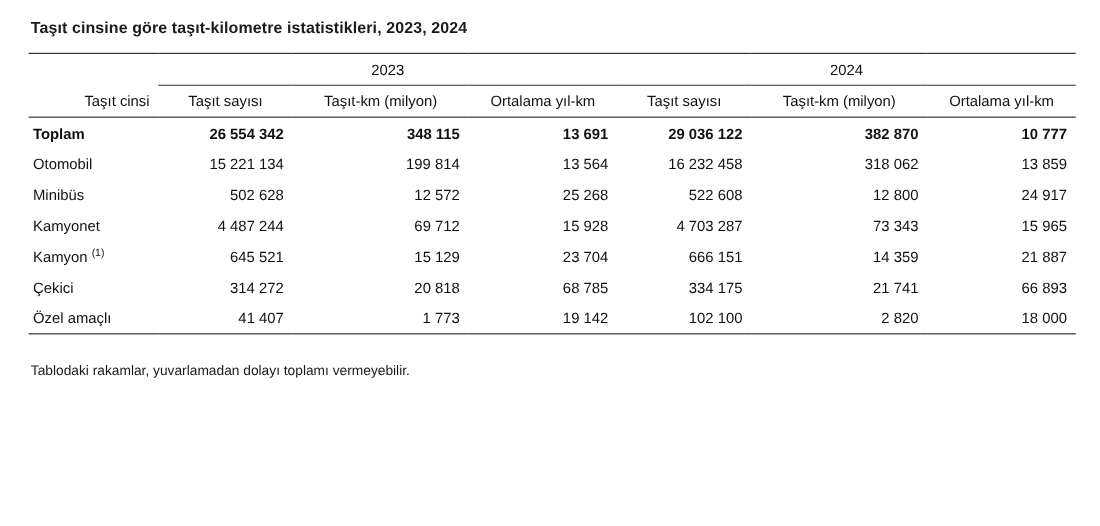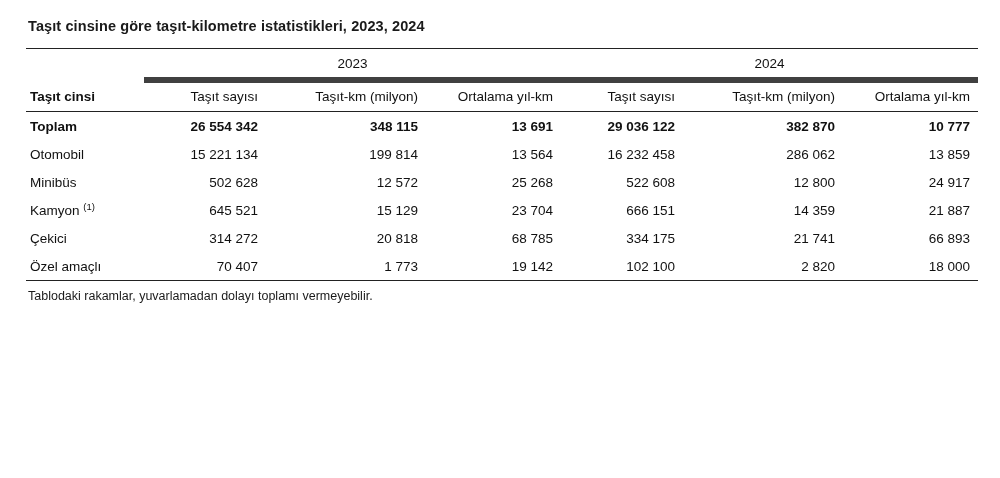--- a/index.html
+++ b/index.html
@@ -43,38 +43,36 @@
     border-top: 1.4px solid #222;
   }
   .yeargroup {
     text-align: center;
     font-weight: normal;
     font-size: 13.5px;
     padding: 7px 0 6px 0;
     color: #111;
   }
   .yeargroup.has-underline {
-    border-bottom: 6px solid #404040;
+    border-bottom: 1px solid #404040;
     margin-top: 19px;
   }
   .spacer-cell {
     border: none;
   }
   thead tr.head-labels th {
     font-weight: normal;
     font-size: 13.5px;
     padding: 6px 8px 7px 8px;
-    text-align: right;
     vertical-align: bottom;
     color: #111;
   }
   thead tr.head-labels th.lbl-name {
-    text-align: left;
+    text-align: right;
     padding-left: 4px;
-    font-weight: bold;
   }
   thead tr.head-labels th.under {
     border-bottom: 1.4px solid #222;
   }
   tbody td {
     padding: 6.5px 8px 6.5px 8px;
     text-align: right;
     font-size: 13.5px;
     white-space: nowrap;
     color: #111;
@@ -89,21 +87,21 @@
   }
   tbody tr.last-row td {
     border-bottom: 1.4px solid #222;
   }
   sup {
     font-size: 9.5px;
     vertical-align: super;
     line-height: 0;
   }
   .notes {
-    margin-top: 8px;
+    margin-top: 26px;
     padding-left: 2px;
   }
   .notes .note {
     font-size: 12.5px;
     color: #1a1a1a;
     margin: 0 0 14px 0;
     line-height: 1.2;
   }
   .notes .note.first {
     margin-bottom: 17px;
@@ -151,53 +149,62 @@
         <td>29 036 122</td>
         <td>382 870</td>
         <td>10 777</td>
       </tr>
       <tr>
         <td class="name"><span>Otomobil</span><sup></sup></td>
         <td>15 221 134</td>
         <td>199 814</td>
         <td>13 564</td>
         <td>16 232 458</td>
-        <td>286 062</td>
+        <td>318 062</td>
         <td>13 859</td>
       </tr>
       <tr>
         <td class="name"><span>Minibüs</span><sup></sup></td>
         <td>502 628</td>
         <td>12 572</td>
         <td>25 268</td>
         <td>522 608</td>
         <td>12 800</td>
         <td>24 917</td>
       </tr>
       <tr>
+        <td class="name"><span>Kamyonet</span><sup></sup></td>
+        <td>4 487 244</td>
+        <td>69 712</td>
+        <td>15 928</td>
+        <td>4 703 287</td>
+        <td>73 343</td>
+        <td>15 965</td>
+      </tr>
+      <tr>
         <td class="name"><span>Kamyon</span> <sup>(1)</sup></td>
         <td>645 521</td>
         <td>15 129</td>
         <td>23 704</td>
         <td>666 151</td>
         <td>14 359</td>
         <td>21 887</td>
       </tr>
       <tr>
         <td class="name"><span>Çekici</span><sup></sup></td>
         <td>314 272</td>
         <td>20 818</td>
         <td>68 785</td>
         <td>334 175</td>
         <td>21 741</td>
         <td>66 893</td>
       </tr>
       <tr class="last-row">
         <td class="name"><span>Özel amaçlı</span><sup></sup></td>
-        <td>70 407</td>
+        <td>41 407</td>
         <td>1 773</td>
         <td>19 142</td>
         <td>102 100</td>
         <td>2 820</td>
         <td>18 000</td>
       </tr>
     </tbody>
   </table>
 
   <div class="notes">

